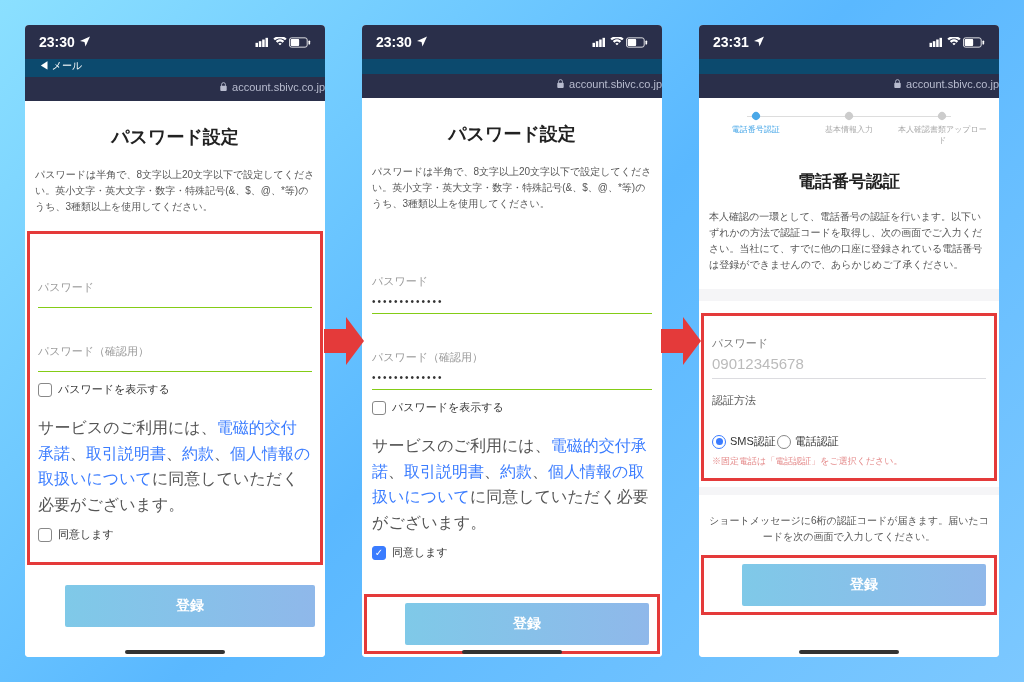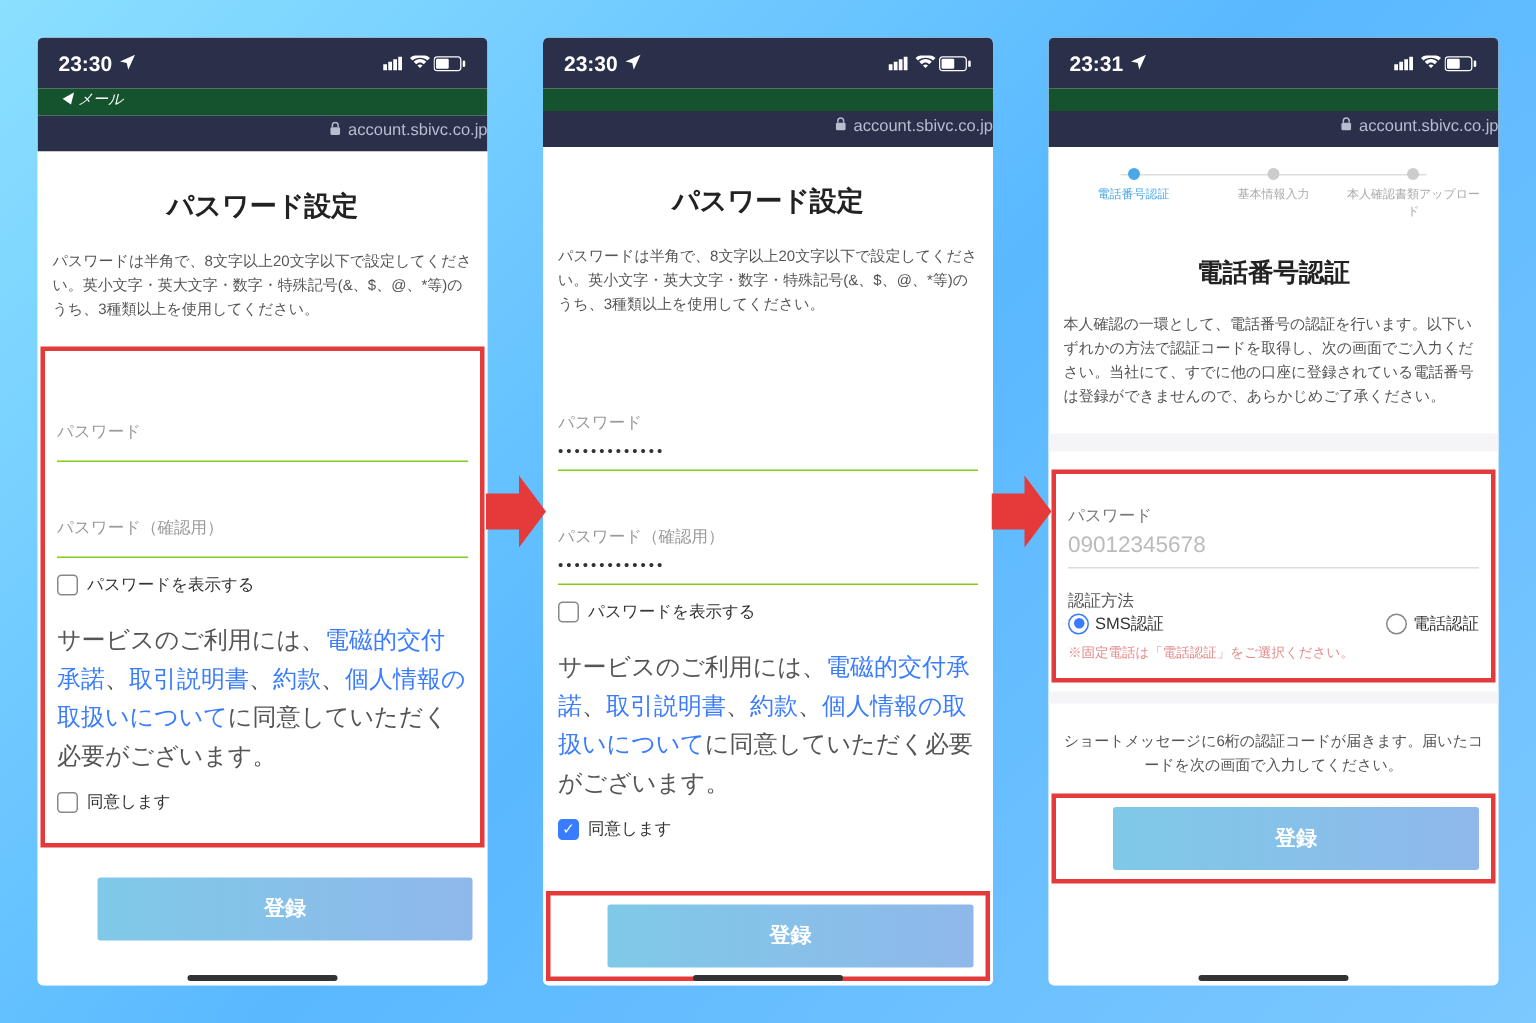--- a/index.html
+++ b/index.html
@@ -31,25 +31,24 @@
     display: flex;
     align-items: center;
     justify-content: space-between;
     padding: 0 14px;
     font-size: 14px;
     font-weight: 600;
   }
   .status-left { display:flex; align-items:center; gap:4px; }
   .status-right { display:flex; align-items:center; gap:2px; font-size:12px; }
   .sub-bar {
-    background:#14532d;
+    background:#0c4a6e;
     color:#fff;
     font-size:10px;
     padding: 0 14px 4px;
-    font-style: italic;
   }
   .url-bar {
     background:#2a2f4a;
     color:#b8bccf;
     font-size:11px;
     text-align:center;
     padding: 4px 0 8px;
     display:flex;
     align-items:center;
     justify-content:flex-end;
@@ -157,21 +156,21 @@
     top:18px; left:16%; right:16%;
     height:1px; background:#ddd;
     z-index:0;
   }
   .phone-input {
     border-bottom:1px solid #dcdce0;
     padding: 10px 0 6px;
   }
   .phone-input .lbl { font-size:11px; color:#777; display:block; margin-bottom:4px;}
   .phone-input .val { font-size:15px; color:#bbb; }
-  .radio-group { display:flex; gap:1px; margin:0 0 6px; font-size:11px; color:#333;justify-content:space-between;}
+  .radio-group { display:flex; gap:1px; margin:26px 0 6px; font-size:11px; color:#333;}
   .radio { display:flex; align-items:center; gap:4px; }
   .radio .circ {
     width:14px; height:14px; border:1.5px solid #888; border-radius:50%;
     display:inline-flex; align-items:center; justify-content:center;
   }
   .radio.sel .circ { border-color:#3a7cff; }
   .radio.sel .circ::after { content:""; width:7px; height:7px; background:#3a7cff; border-radius:50%; }
   .note { font-size:9px; color:#e48a8a; margin-top:4px; }
   .sec-label { font-size:11px; color:#555; margin-top:14px; }
   .arrow {

